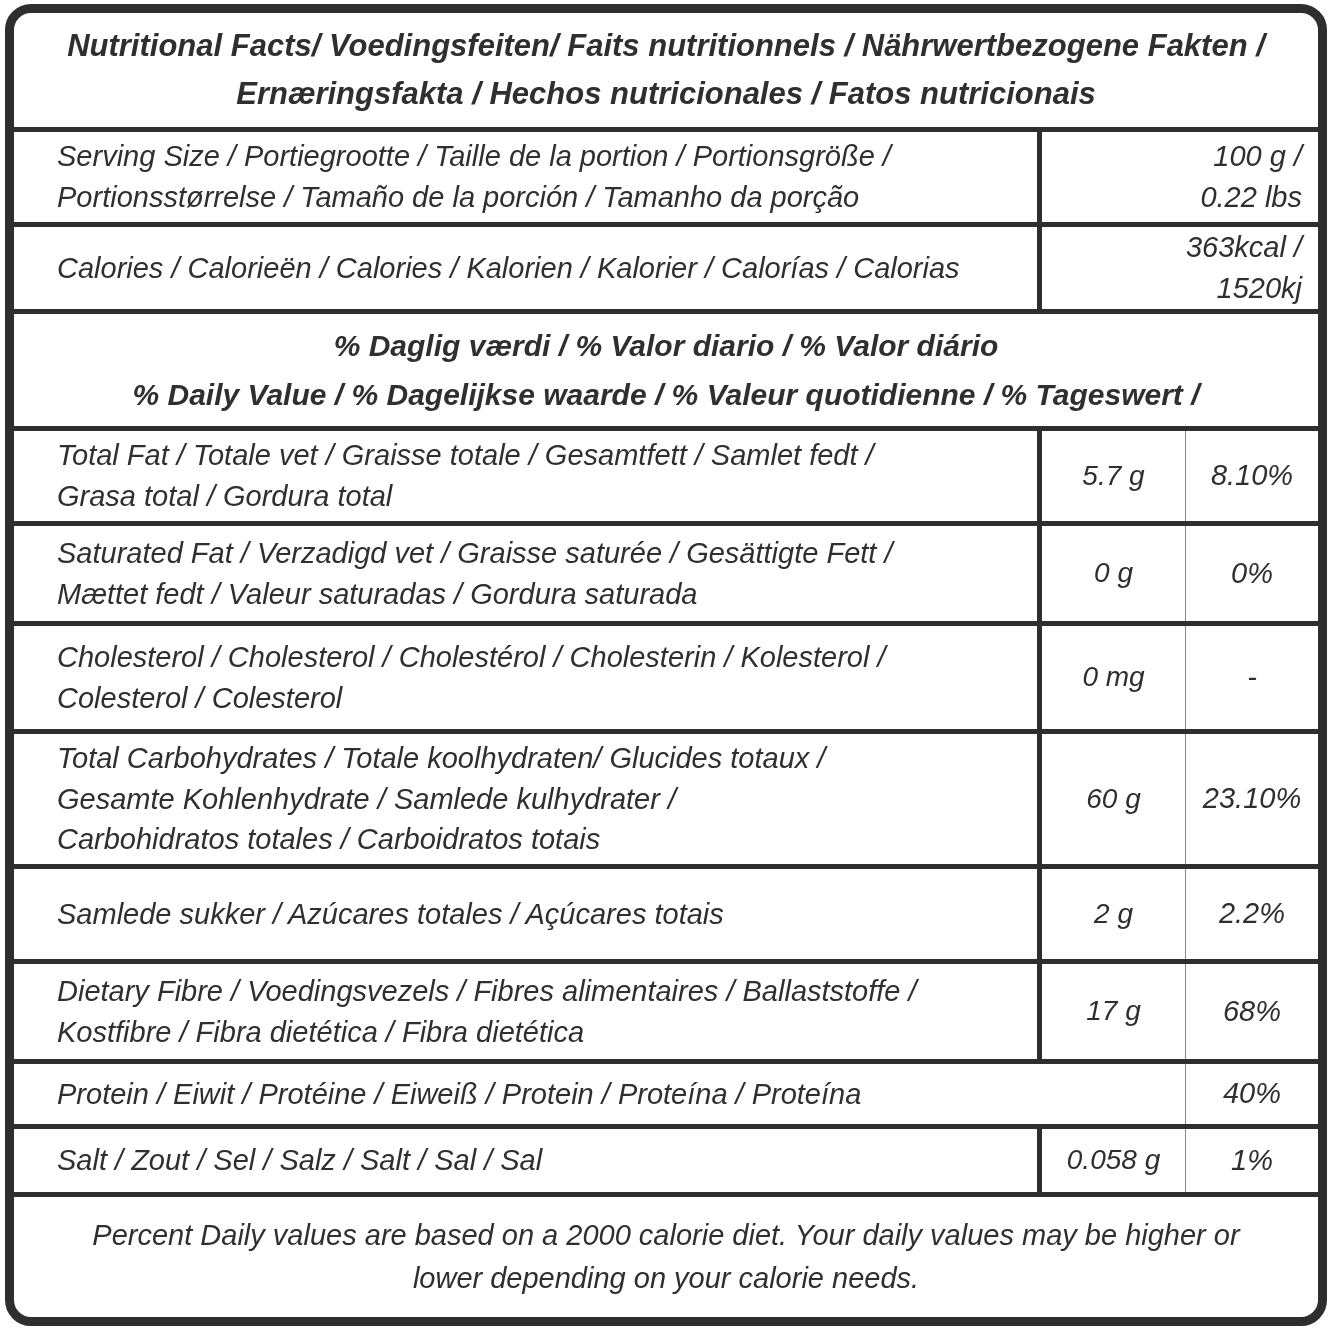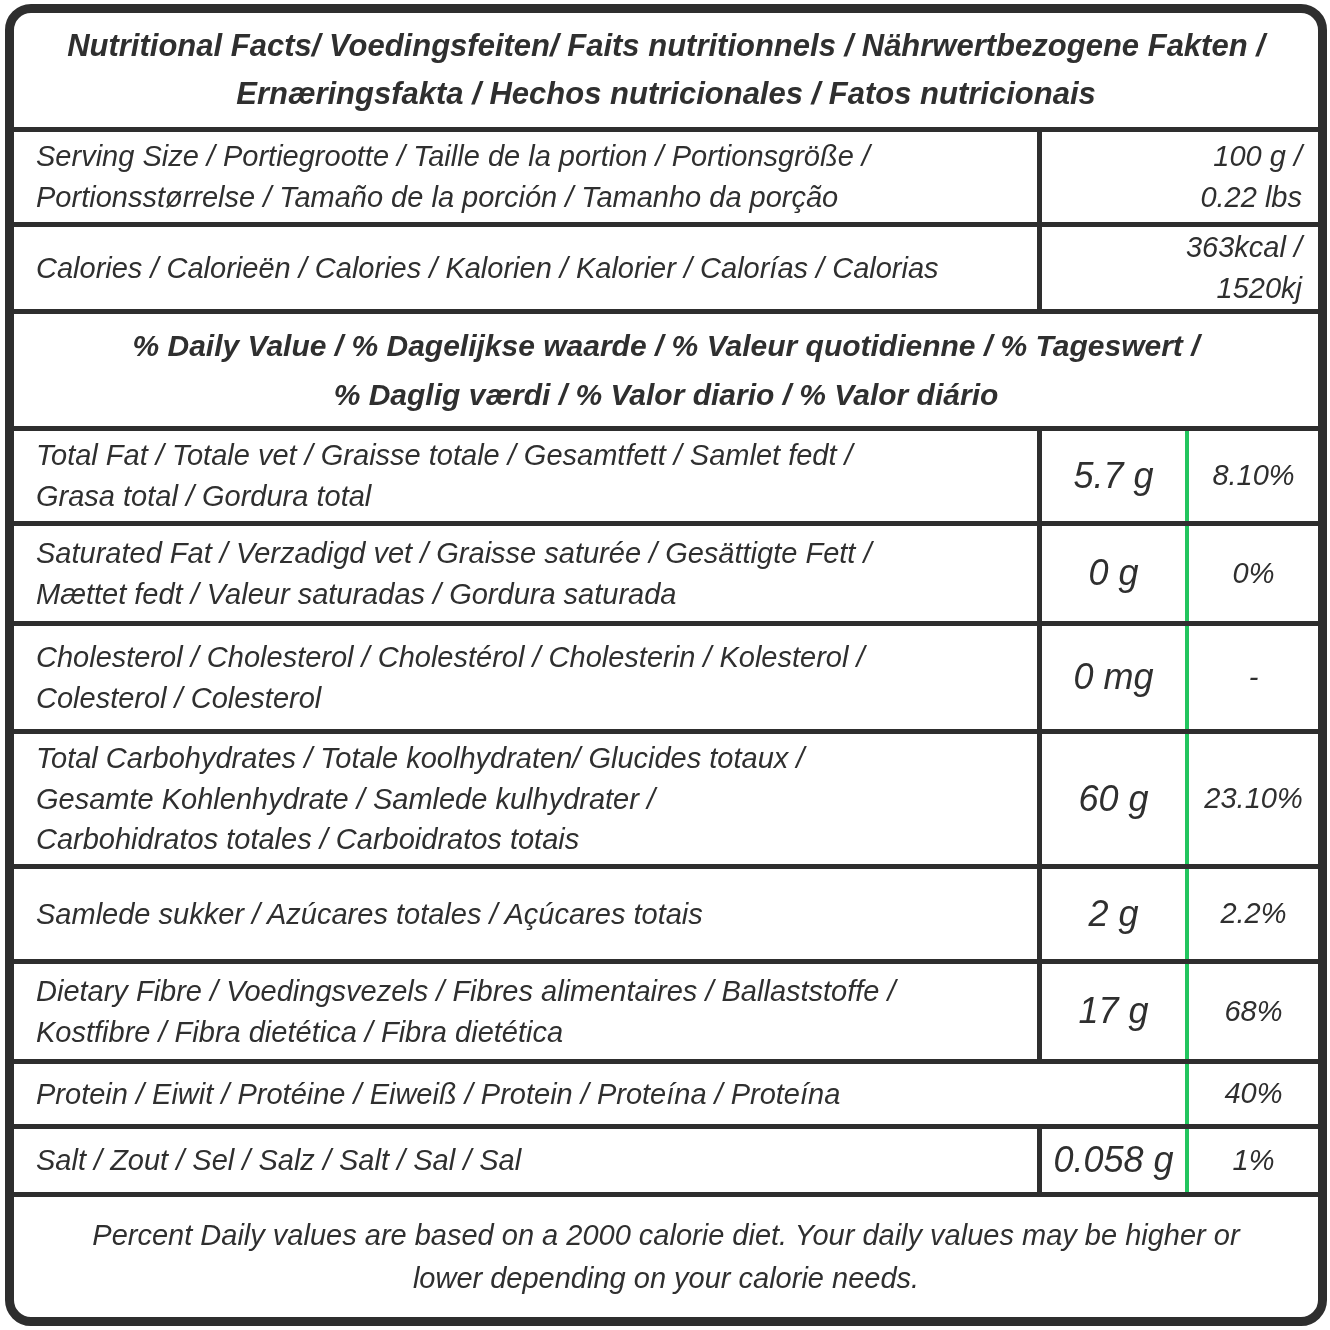--- a/index.html
+++ b/index.html
@@ -20,20 +20,21 @@
     flex-direction: column;
     overflow: hidden;
     font-style: italic;
   }
   .row {
     display: flex;
     align-items: stretch;
     border-top: 5px solid #2e2e2e;
     flex: 0 0 auto;
     min-height: 0;
+    padding-left: 21px;
   }
   .row:first-child { border-top: none; }
 
   
   .rh-header   { height: 114px; }
   .rh-serving  { height: 95px;  }
   .rh-calories { height: 87px;  }
   .rh-dv       { height: 117px; }
   .rh-fat      { height: 95px;  }
   .rh-satfat   { height: 100px; }
@@ -56,26 +57,26 @@
     padding: 4px 12px 4px 22px;
     font-size: 29px;
     line-height: 1.4;
     text-align: left;
   }
   .amt {
     flex: 0 0 148px;
     border-left: 5px solid #2e2e2e;
     align-items: center;
     text-align: center;
-    font-size: 36px;
+    font-size: 28px;
     line-height: 1.3;
   }
   .pct {
     flex: 0 0 133px;
-    border-left: 4px solid #22c55e;
+    border-left: 1px solid #22c55e;
     align-items: center;
     text-align: center;
     font-size: 29px;
     line-height: 1.3;
   }
   .val {
     flex: 0 0 281px;
     border-left: 5px solid #2e2e2e;
     align-items: flex-end;
     text-align: right;
@@ -133,22 +134,22 @@
         <div class="line">Calories / Calorieën / Calories / Kalorien / Kalorier / Calorías / Calorias</div>
       </div>
     <div class="cell val">
         <div class="line">363kcal /</div>
         <div class="line">1520kj</div>
       </div>
   </div>
 
   <div class="row rh-dv center-row dv-row">
     <div>
+        <div class="line">% Daglig værdi / % Valor diario / % Valor diário</div>
         <div class="line">% Daily Value / % Dagelijkse waarde / % Valeur quotidienne / % Tageswert /</div>
-        <div class="line">% Daglig værdi / % Valor diario / % Valor diário</div>
       </div>
   </div>
 
   <div class="row rh-fat">
     <div class="cell lbl">
         <div class="line">Total Fat / Totale vet / Graisse totale / Gesamtfett / Samlet fedt /</div>
         <div class="line">Grasa total / Gordura total</div>
       </div>
     <div class="cell amt">5.7 g</div>
     <div class="cell pct">8.10%</div>

